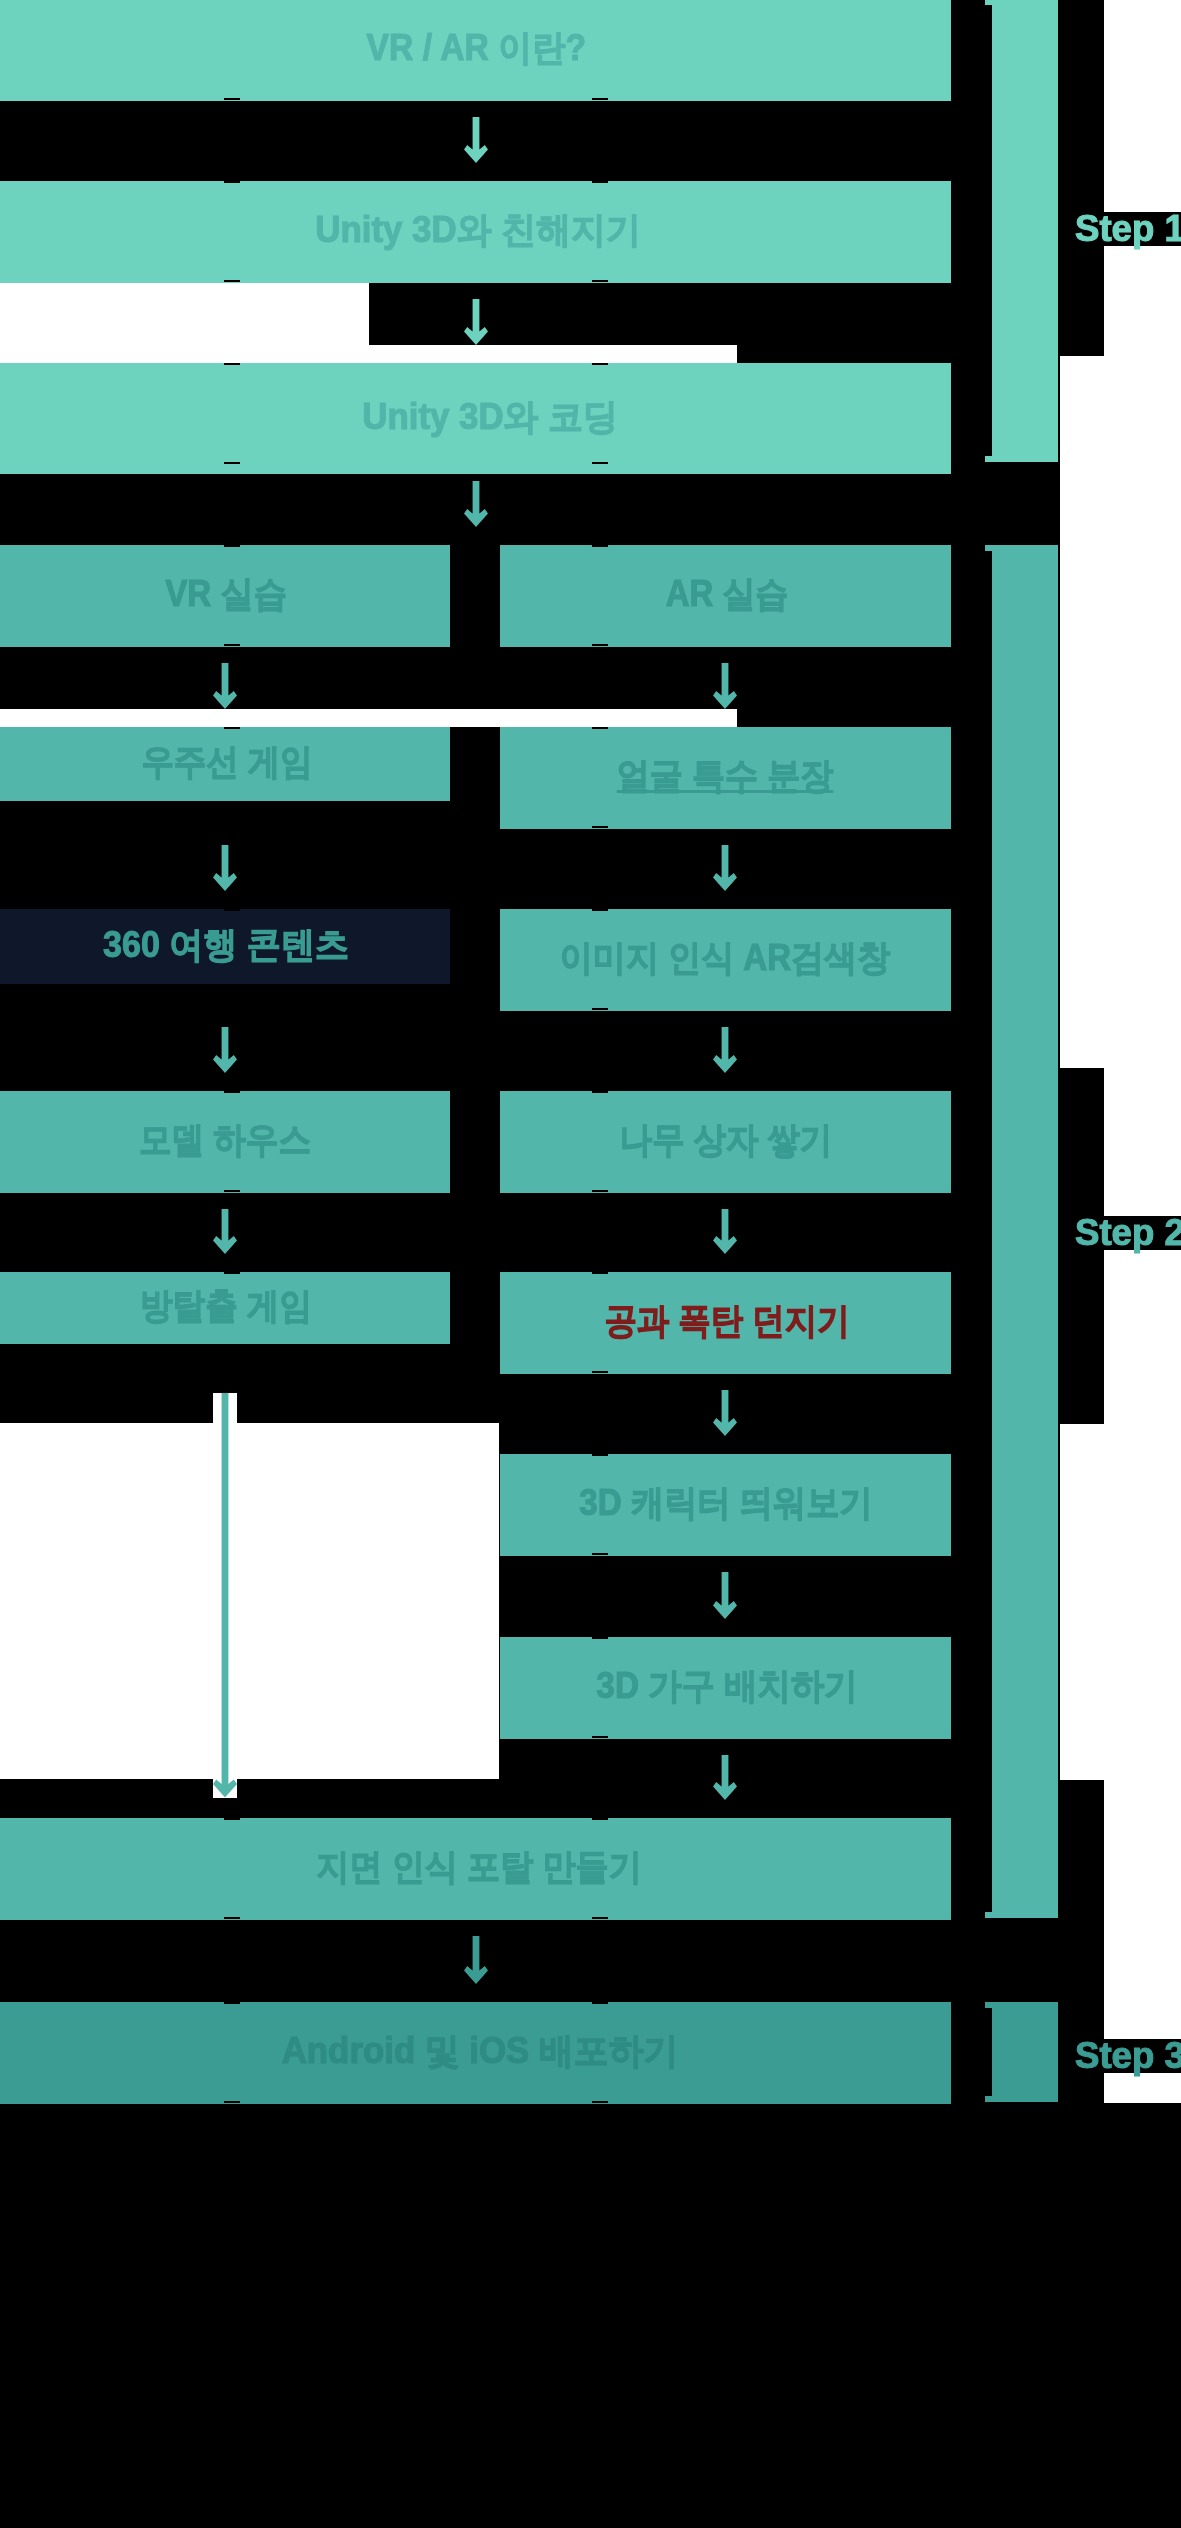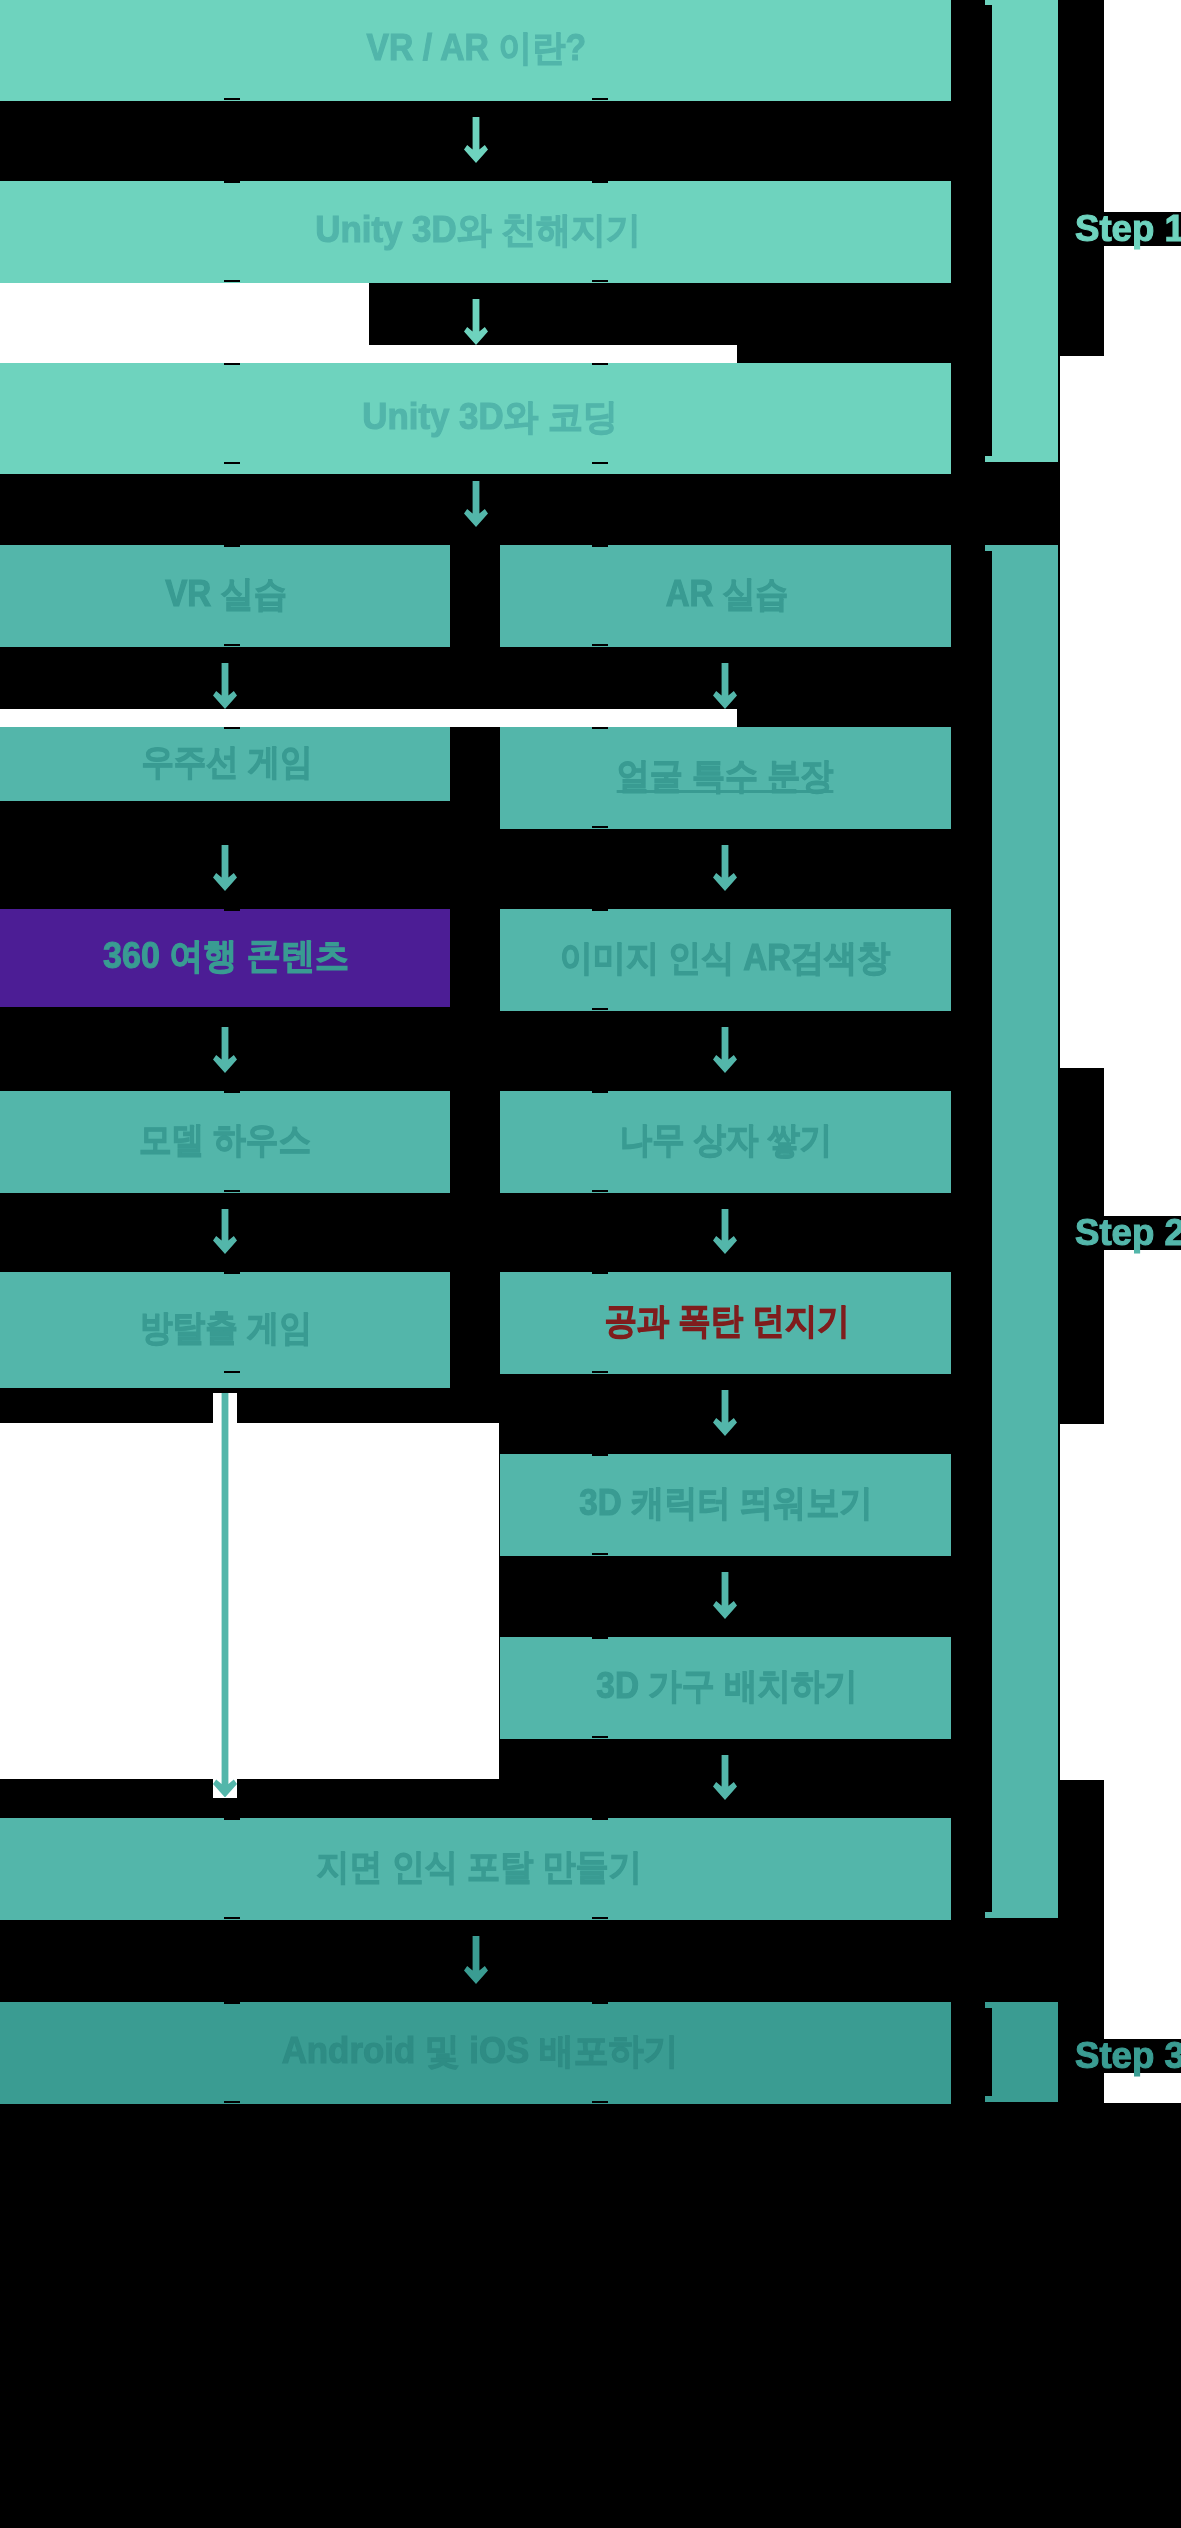--- a/index.html
+++ b/index.html
@@ -63,41 +63,41 @@
     <div class="node" style="left: 0px; top: 727px; width: 450px; height: 74px; background: rgb(83, 182, 170);">
       <div class="nodelabel" style="color: rgb(57, 155, 146); font-size: 36px; top: -1.2px; left: 2px;">
         <span style="transform: scaleX(0.900983);">우주선 게임</span>
       </div>
     </div>
     <div class="node" style="left: 500px; top: 727px; width: 451px; height: 101.6px; background: rgb(83, 182, 170);">
       <div class="nodelabel" style="color: rgb(57, 155, 146); font-size: 36px; top: -1.2px; left: -0.8px; text-decoration: underline;">
         <span style="transform: scaleX(0.918147);">얼굴 특수 분장</span>
       </div>
     </div>
-    <div class="node" style="left: 0px; top: 909px; width: 450px; height: 98px; background: #4c1d95;">
+    <div class="node" style="left: 0px; top: 909px; width: 450px; height: 75px; background: #0f172a;">
       <div class="nodelabel" style="color: rgb(57, 155, 146); font-size: 36px; top: -1.2px; left: 1.4px;">
         <span style="transform: scaleX(0.945741);">360 여행 콘텐츠</span>
       </div>
     </div>
     <div class="node" style="left: 0px; top: 1091px; width: 450px; height: 101.6px; background: rgb(83, 182, 170);">
       <div class="nodelabel" style="color: rgb(57, 155, 146); font-size: 36px; top: -1.2px; left: 0.4px;">
         <span style="transform: scaleX(0.905848);">모델 하우스</span>
       </div>
     </div>
     <div class="node" style="left: 500px; top: 909px; width: 451px; height: 101.6px; background: rgb(83, 182, 170);">
       <div class="nodelabel" style="color: rgb(57, 155, 146); font-size: 36px; top: -1.2px; left: -1px;">
         <span style="transform: scaleX(0.917739);">이미지 인식 AR검색창</span>
       </div>
     </div>
     <div class="node" style="left: 500px; top: 1091px; width: 451px; height: 101.6px; background: rgb(83, 182, 170);">
       <div class="nodelabel" style="color: rgb(57, 155, 146); font-size: 36px; top: -1.2px; left: 1px;">
         <span style="transform: scaleX(0.900741);">나무 상자 쌓기</span>
       </div>
     </div>
-    <div class="node" style="left: 0px; top: 1272px; width: 450px; height: 116px; background: rgb(83, 182, 170);">
+    <div class="node" style="left: 0px; top: 1272px; width: 450px; height: 72px; background: rgb(83, 182, 170);">
       <div class="nodelabel" style="color: rgb(57, 155, 146); font-size: 36px; top: -1.2px; left: 0.6px;">
         <span style="transform: scaleX(0.905848);">방탈출 게임</span>
       </div>
     </div>
     <div class="node" style="left: 500px; top: 1272px; width: 451px; height: 101.6px; background: rgb(83, 182, 170);">
       <div class="nodelabel" style="color: #7f1d1d; font-size: 36px; top: -1.2px; left: 1.1px;">
         <span style="transform: scaleX(0.901594);">공과 폭탄 던지기</span>
       </div>
     </div>
     <div class="node" style="left: 500px; top: 1454px; width: 451px; height: 101.6px; background: rgb(83, 182, 170);">

